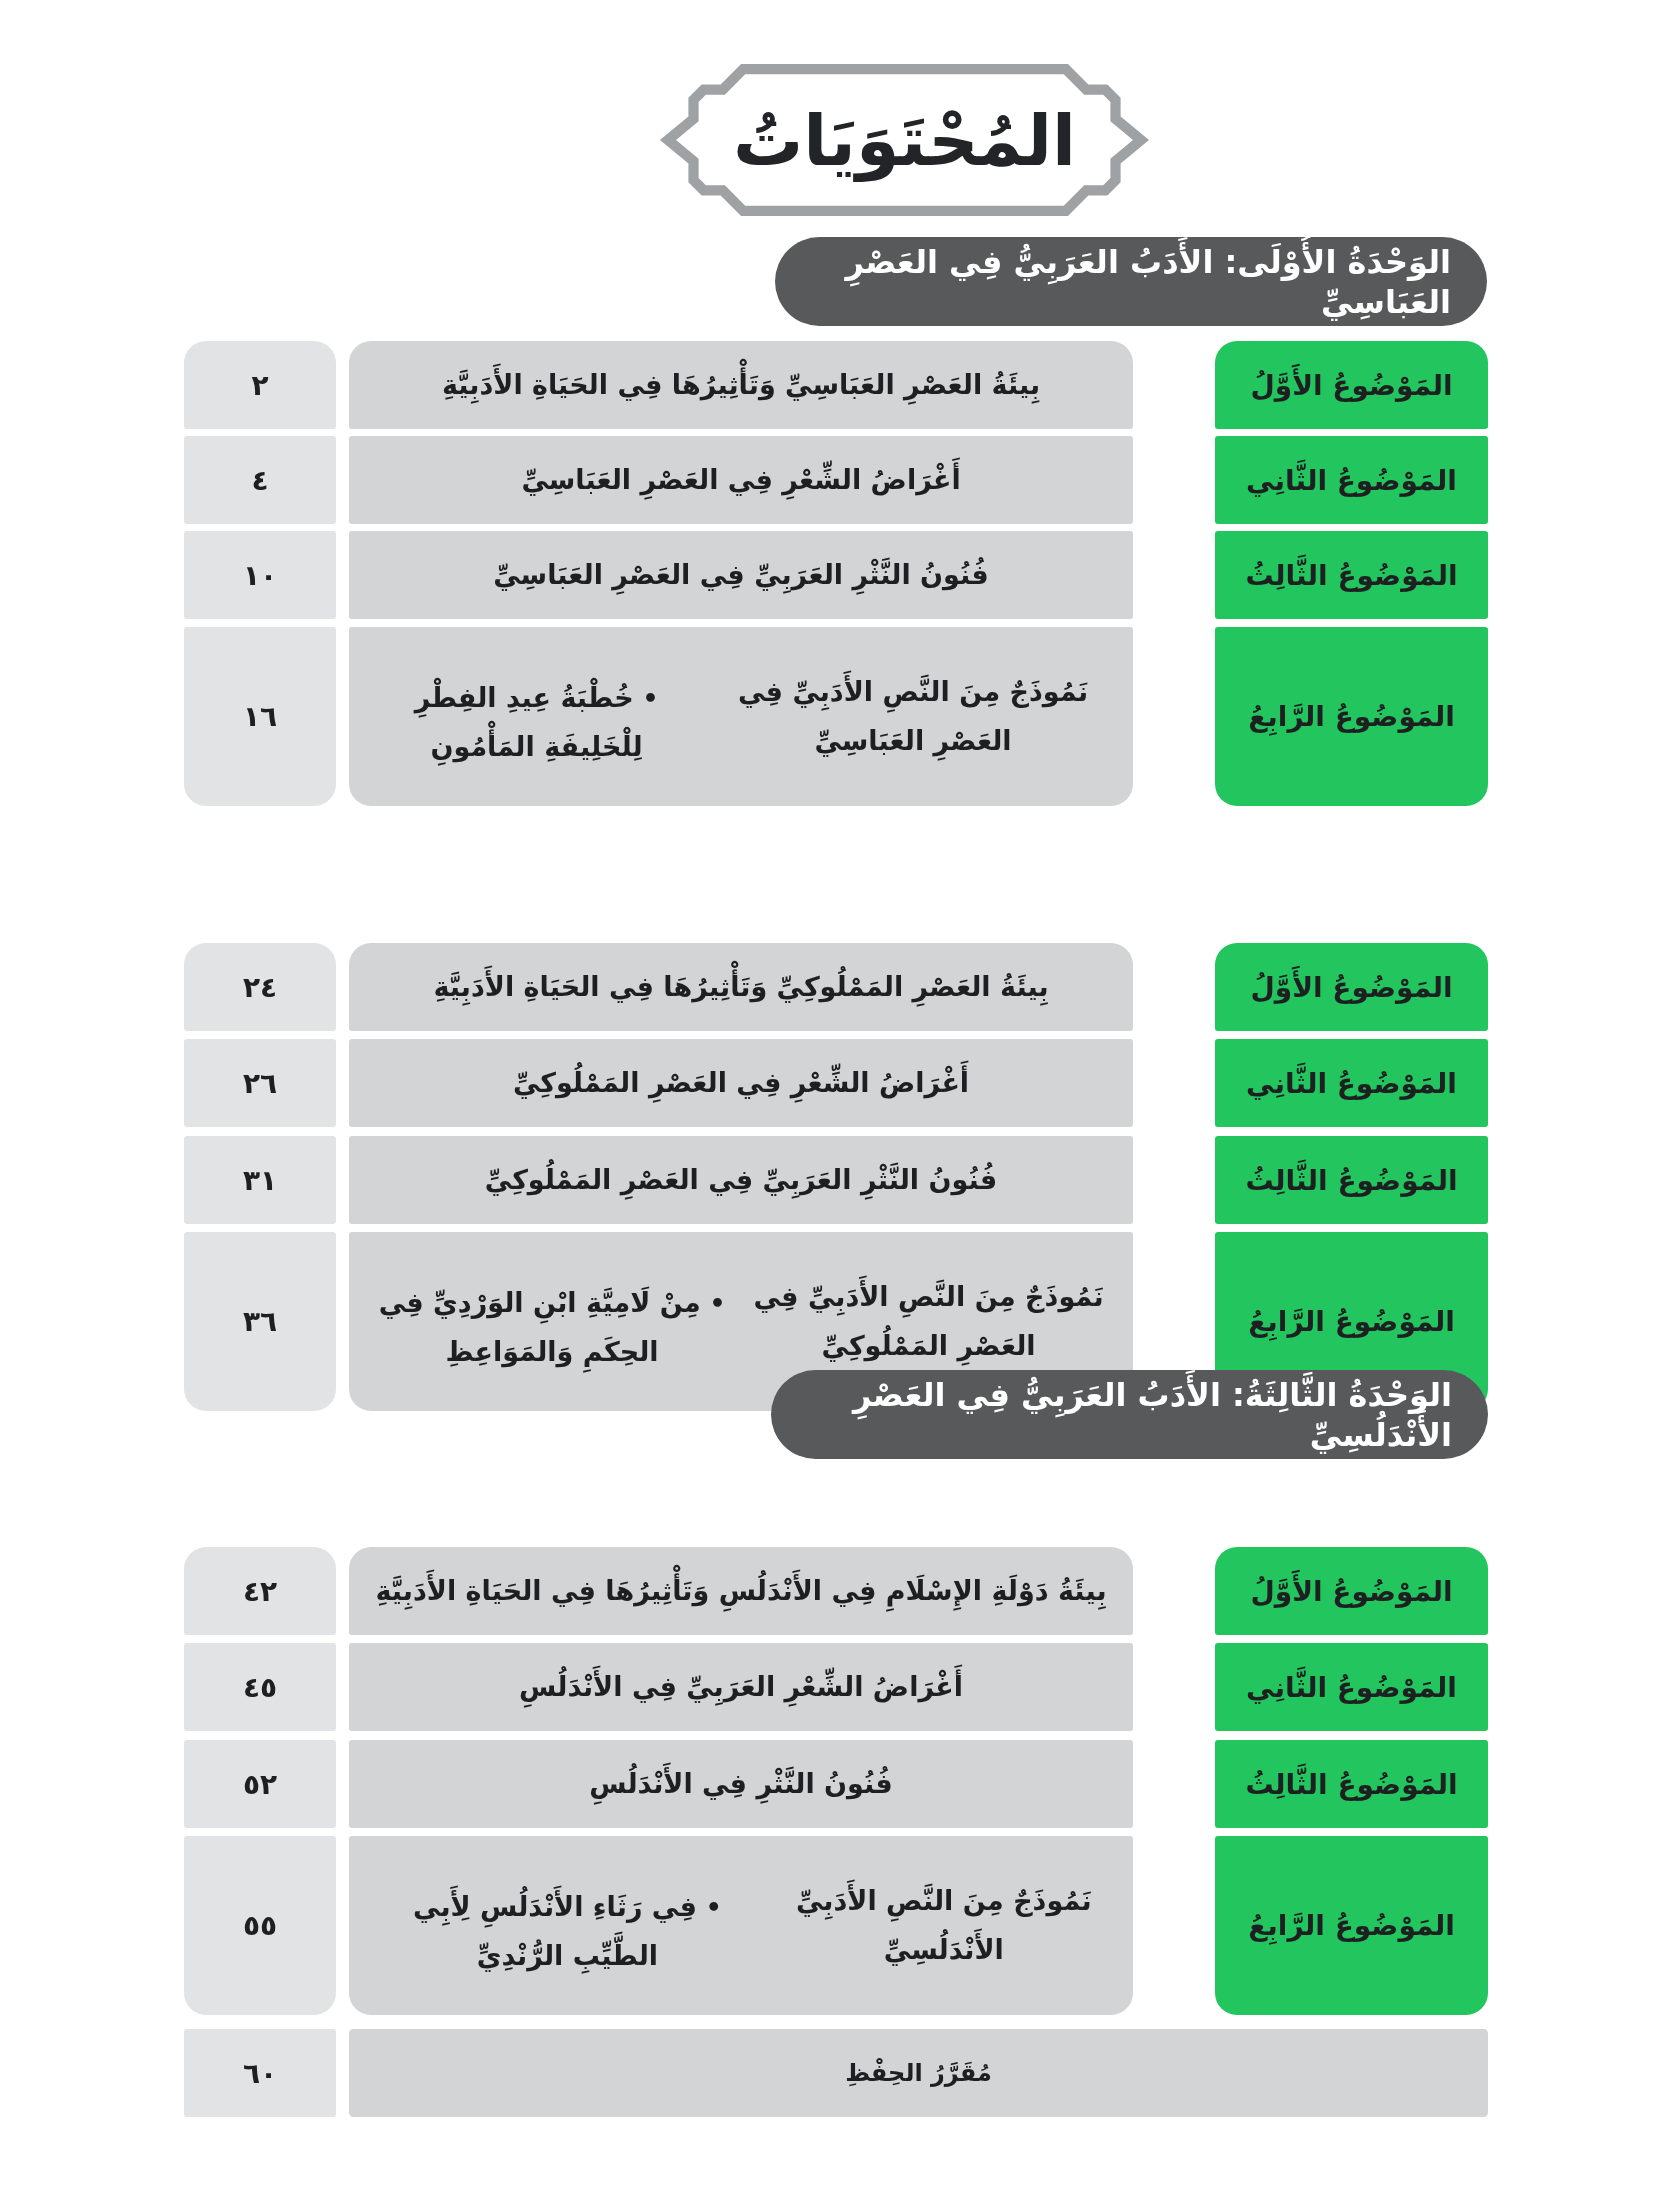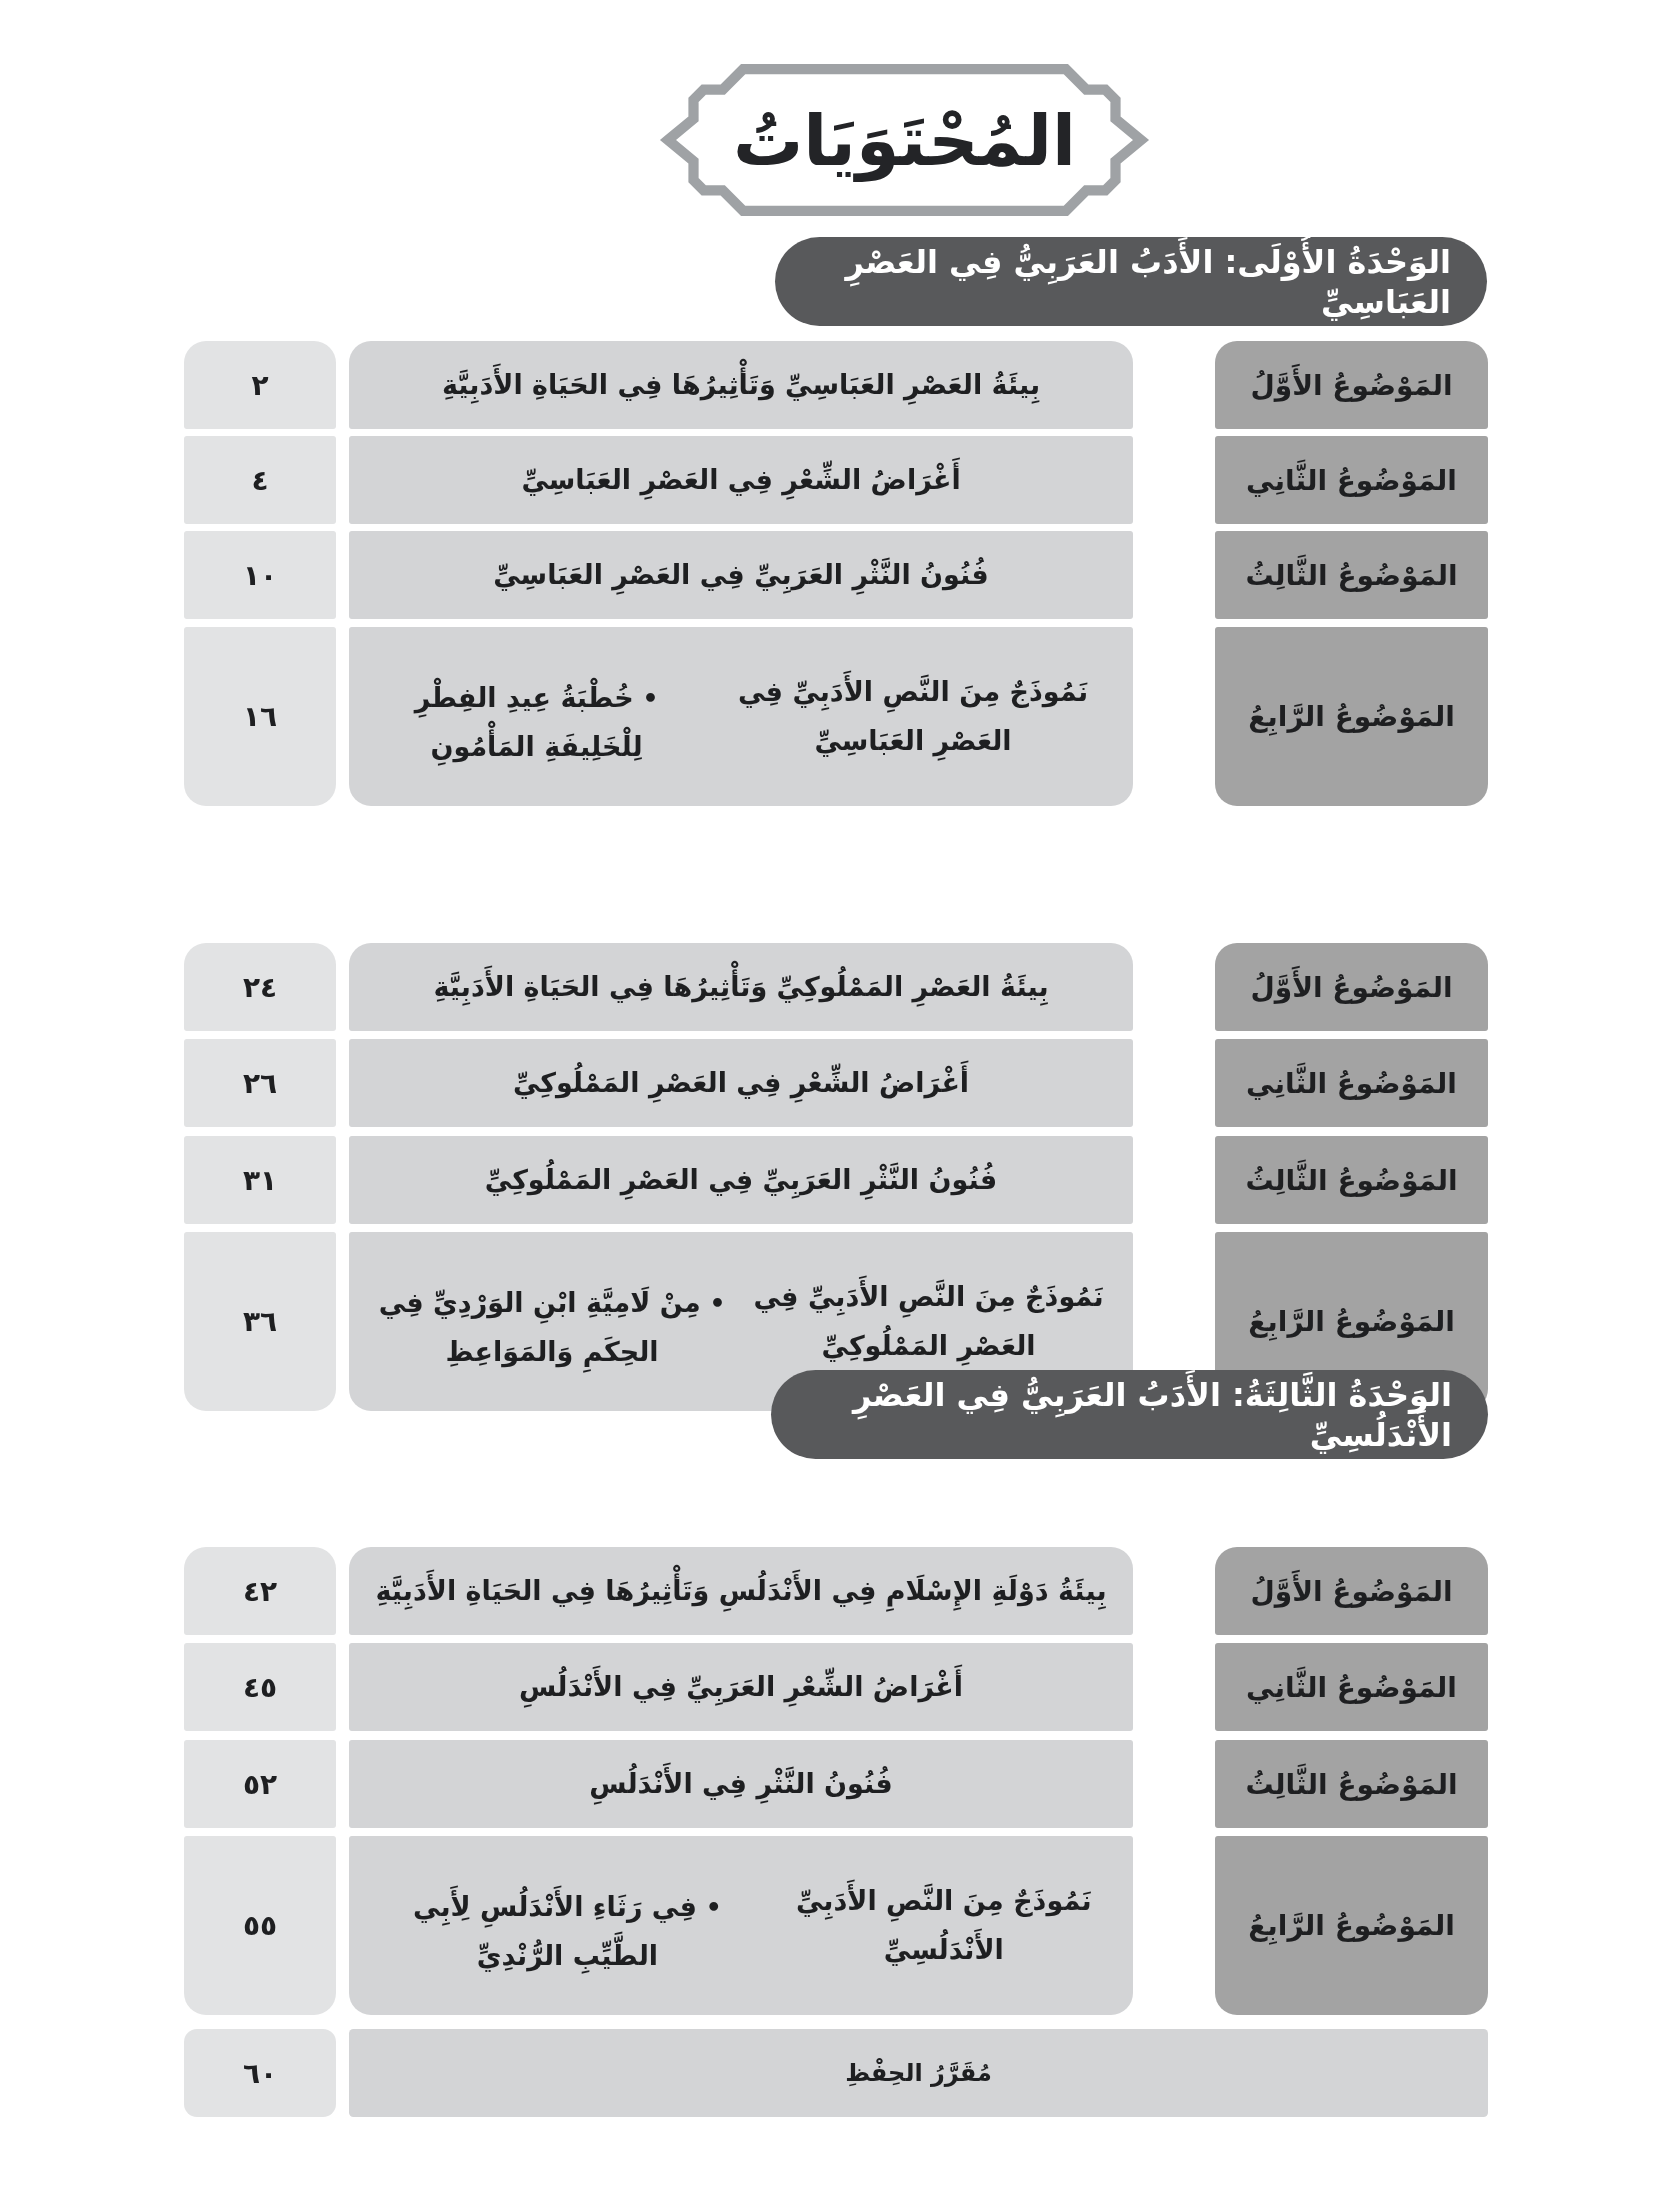--- a/index.html
+++ b/index.html
@@ -32,21 +32,21 @@
   .banner-u2{left:764px;top:839px;width:724px;}
   .banner-u3{left:771px;top:1370px;width:717px;}
   
   .row{position:absolute;left:0;width:1659px;}
   .cell{
     position:absolute;top:0;height:100%;
     display:flex;align-items:center;justify-content:center;
     color:#1e1f21;font-weight:bold;direction:rtl;
     box-sizing:border-box;border-radius:2.9px;
   }
-  .cell-topic{left:1215px;width:273px;background:#a3a3a3;font-size:28px;}
+  .cell-topic{left:1215px;width:273px;background:#22c55e;font-size:28px;}
   .cell-desc{left:349px;width:784px;background:#d3d4d6;font-size:27px;text-align:center;padding:0 22px;line-height:1.8;}
   .cell-page{left:184px;width:152px;background:#e2e3e4;font-size:28px;}
   .row-first .cell{border-radius:22px 22px 2.9px 2.9px;}
   .row-last  .cell{border-radius:2.9px 2.9px 22px 22px;}
   .cell-desc.two-line{flex-direction:row;justify-content:center;gap:13px;}
   .desc-line{display:block;}
   .bullet-line{display:block;margin-top:12px;}
   .bullet-glyph{font-size:25px;padding-left:8.8px;}
   
   .u1r1{top:341px;height:88px;}
@@ -56,21 +56,21 @@
   .u2r1{top:943px;height:88px;}
   .u2r2{top:1039px;height:88px;}
   .u2r3{top:1136px;height:88px;}
   .u2r4{top:1232px;height:179px;}
   .u3r1{top:1547px;height:88px;}
   .u3r2{top:1643px;height:88px;}
   .u3r3{top:1740px;height:88px;}
   .u3r4{top:1836px;height:179px;}
   .frow{top:2029px;height:88px;}
   .cell-merged{left:349px;width:1139px;background:#d3d4d6;font-size:24px;border-radius:4.4px;}
-  .frow .cell-page{border-radius:13px;}
+  .frow .cell-page{border-radius:3px;}
 </style>
 </head>
 <body>
 
 <div class="page">
 
   <svg class="title-frame" viewBox="0 0 678 238" xmlns="http://www.w3.org/2000/svg">
     <path d="M 15 119
              L 50 90 L 50 64 L 64 50 L 90 50 L 118 22
              L 560 22 L 588 50 L 614 50 L 628 64 L 628 90 L 663 119

